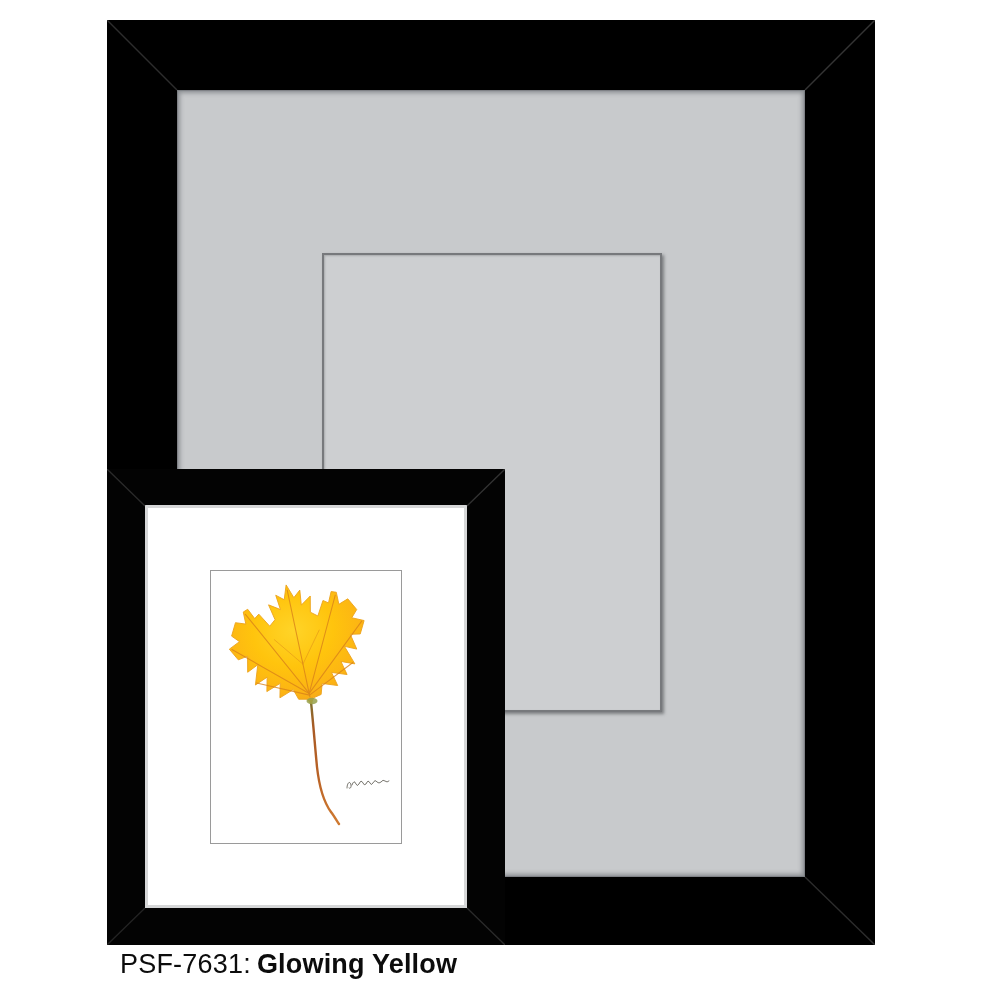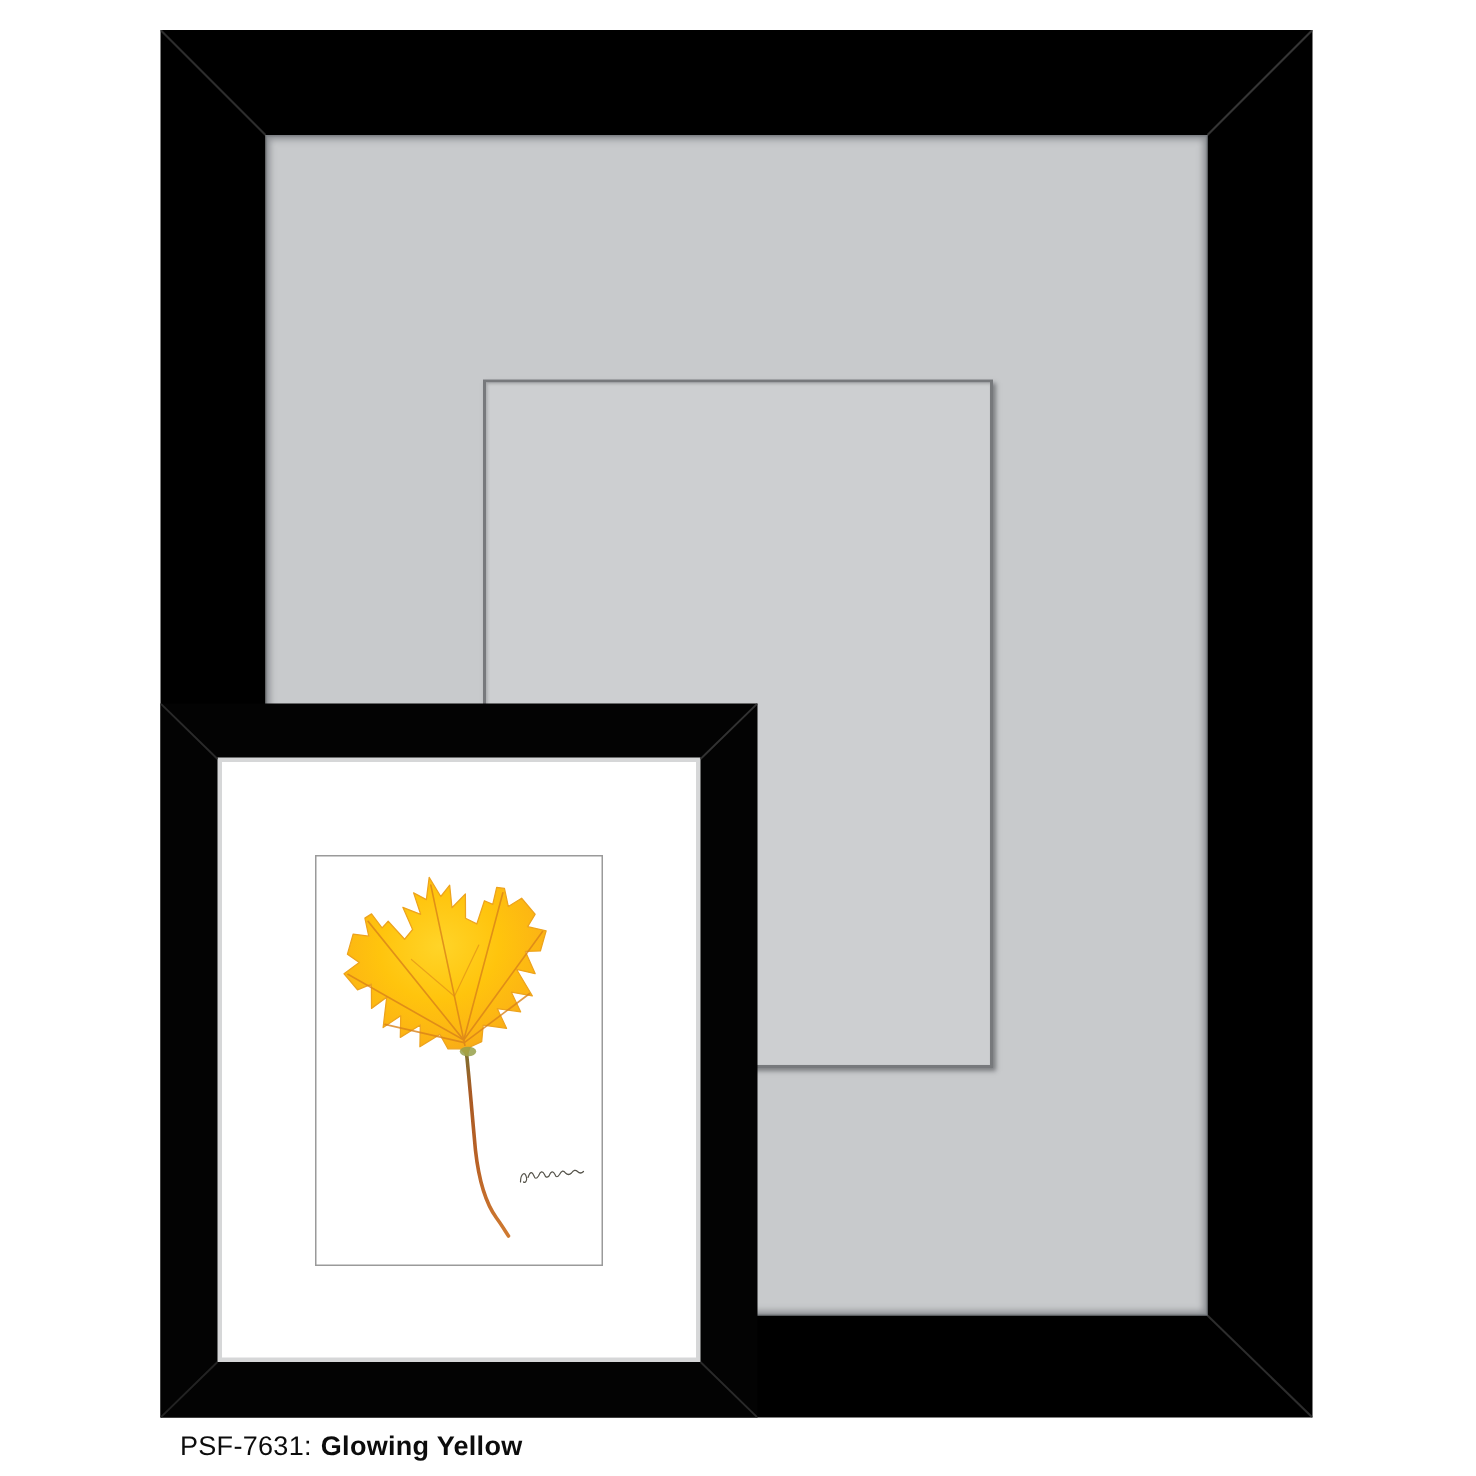--- a/index.html
+++ b/index.html
@@ -39,21 +39,21 @@
   }
   .art-panel{
     width:192px;height:274px;box-sizing:border-box;border:1px solid #9a9a9a;
     background:#ffffff;position:relative;
   }
   .art-panel svg{display:block;width:100%;height:100%;}
 
   
   .caption{
     position:absolute;left:120px;top:951px;
-    font-size:18px;line-height:26px;color:#0c0c0c;letter-spacing:0.2px;
+    font-size:27px;line-height:26px;color:#0c0c0c;letter-spacing:0.2px;
     white-space:nowrap;
   }
   .caption .sku{font-weight:400;margin-right:6px;}
   .caption .title{font-weight:700;}
 </style>
 </head>
 <body>
 
 <div class="stage">
 

